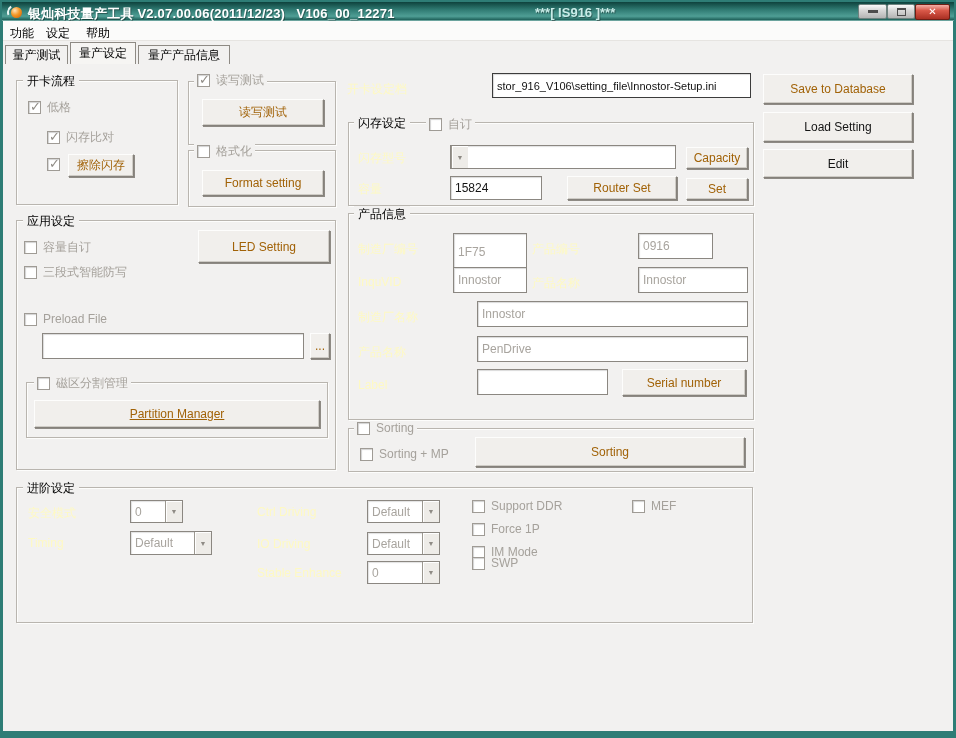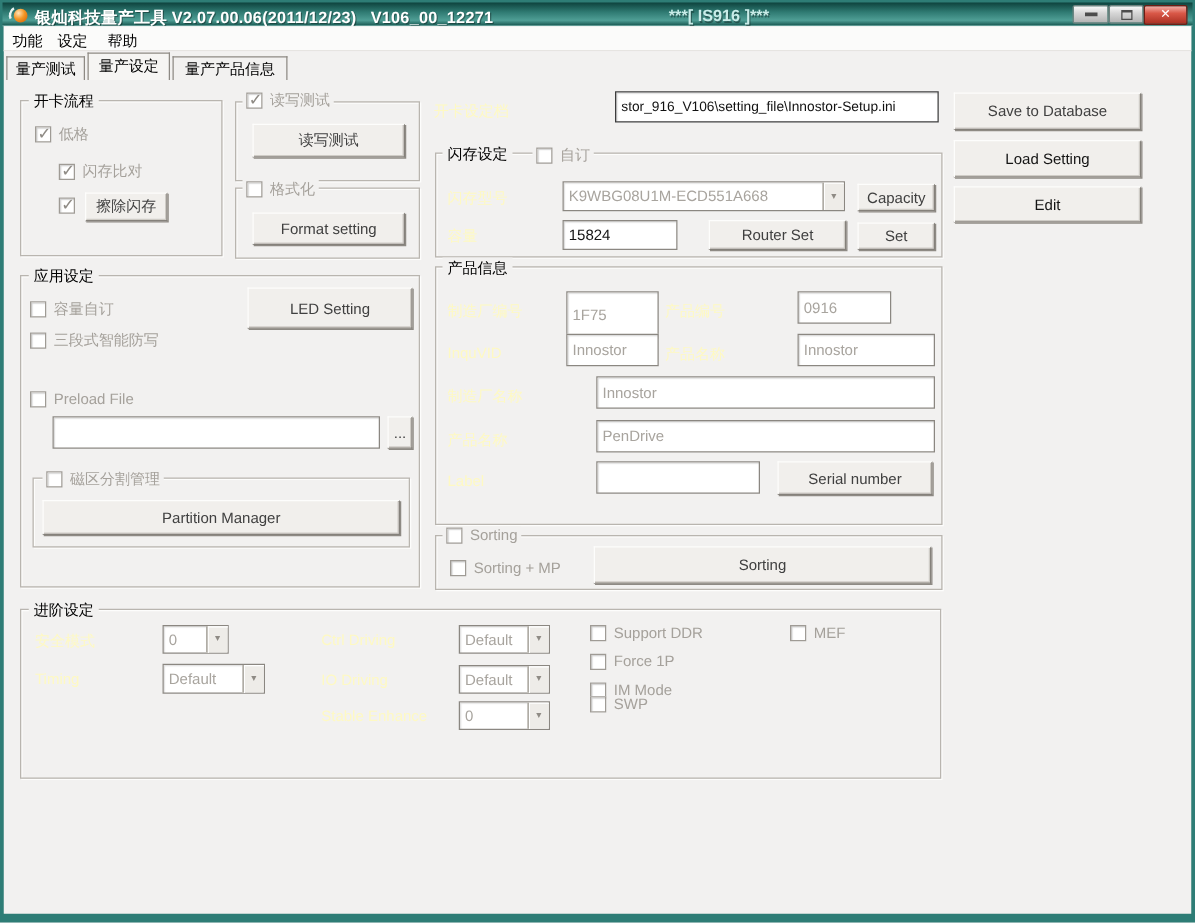--- a/index.html
+++ b/index.html
@@ -72,21 +72,21 @@
   .cb.checked::after {
     content:"\2713"; position:absolute; left:1px; top:-3px;
     font-size:13px; font-weight:bold; color:#8f8b85;
   }
   .cbl { color:#a5a19b; }
   .btn {
     position:absolute; display:flex; align-items:center; justify-content:center;
     background:#f1efec; font-family:inherit; font-size:12px; white-space:nowrap;
     border:1px solid; border-color:#fdfdfc #85817b #85817b #fdfdfc;
     box-shadow:1px 1px 0 #8e8a84, inset -1px -1px 0 #cfccc6;
-    color:#404040; padding:0; cursor:default;
+    color:#a16207; padding:0; cursor:default;
   }
   .btn.en { color:#141414; }
   .tb {
     position:absolute; background:#fff; border:1px solid #8b8781;
     box-shadow:inset 1px 1px 1px rgba(0,0,0,.15);
     padding:0 4px; font-family:inherit; font-size:12px; color:#a8a49e;
   }
   .tb.en { color:#141414; }
   .tb.path { border-color:#3c3c3c; font-size:11px; color:#111; }
   .combo {
@@ -180,34 +180,33 @@
   <span class="cbl">Preload File</span>
 </div>
 <input class="tb" style="left: 42px; top: 333px; width: 262px; height: 26px;" readonly="" value="">
 <button class="btn" style="left:310px;top:333px;width:20px;height:26px;">...</button>
 
 <div class="grp" style="left:26px;top:382px;width:302px;height:56px;"></div>
 <div class="cbrow mask" style="left:34px;top:375px;">
   <span class="cb"></span>
   <span class="cbl">磁区分割管理</span>
 </div>
-<button class="btn" style="left:34px;top:400px;width:286px;height:28px;">Partition Manager</button>
+<button class="btn" style="left:34px;top:400px;width:286px;height:28px;text-decoration:underline;">Partition Manager</button>
 
 <span class="lbl" style="left:347px;top:81px;">开卡设定档</span>
 <input class="tb path" style="left: 492px; top: 73px; width: 259px; height: 25px;" readonly="" value="stor_916_V106\setting_file\Innostor-Setup.ini">
 
 <div class="grp" style="left:348px;top:122px;width:406px;height:84px;"></div>
 <span class="grp-t" style="left:354px;top:115px;">闪存设定</span>
 <div class="cbrow mask" style="left:426px;top:116px;">
   <span class="cb"></span>
   <span class="cbl">自订</span>
 </div>
 <span class="lbl" style="left:358px;top:150px;">闪存型号</span>
 <div class="combo" style="left:450px;top:145px;width:226px;height:24px;">
-  <span class="combo-val">K9WBG08U1M-ECD551A668</span>
   <span class="combo-arrow">▼</span>
 </div>
 <button class="btn" style="left:686px;top:147px;width:62px;height:22px;">Capacity</button>
 <span class="lbl" style="left:358px;top:181px;">容量</span>
 <input class="tb en" style="left: 450px; top: 176px; width: 92px; height: 24px;" readonly="" value="15824">
 <button class="btn" style="left:567px;top:176px;width:110px;height:24px;">Router Set</button>
 <button class="btn" style="left:686px;top:178px;width:62px;height:22px;">Set</button>
 
 <div class="grp" style="left:348px;top:213px;width:406px;height:207px;"></div>
 <span class="grp-t" style="left:354px;top:206px;">产品信息</span>

